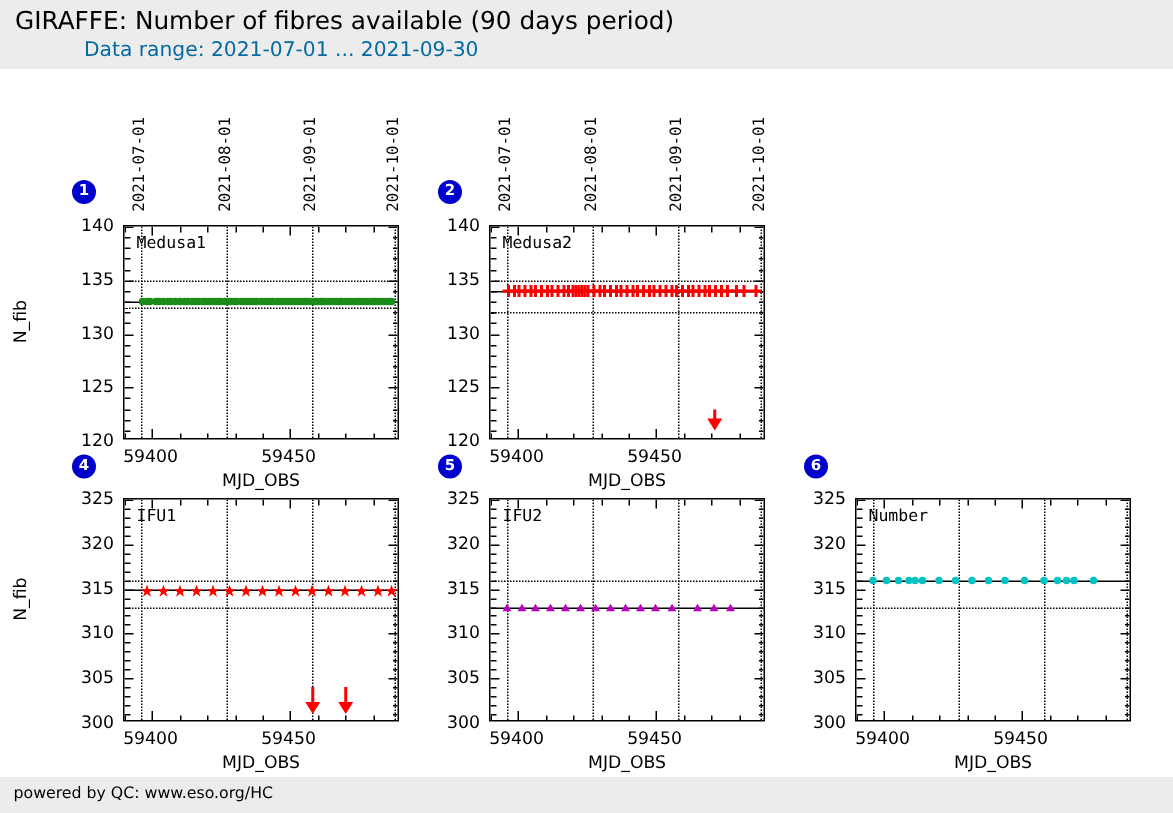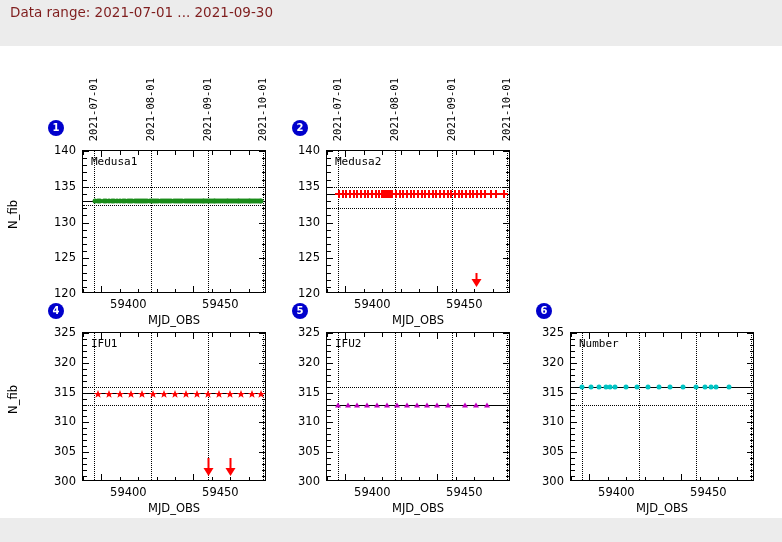--- a/index.html
+++ b/index.html
@@ -14,21 +14,21 @@
   #header{
     position:absolute;left:0;top:0;width:782px;height:46px;
     background:#ececec;
     box-sizing:border-box;
     padding:3px 0 0 10px;
   }
   #title{
     font-size:16.5px;color:#000;line-height:21px;white-space:nowrap;
   }
   #subtitle{
-    font-size:13.5px;color:#7f1d1d;line-height:19px;white-space:nowrap;
+    font-size:13.5px;color:#0369a1;line-height:19px;white-space:nowrap;margin-left:46px;
   }
   
   #footer{
     position:absolute;left:0;top:518px;width:782px;height:24px;
     background:#ececec;
   }
   #footer-left{
     position:absolute;left:9px;top:5px;font-size:10.5px;color:#000;white-space:nowrap;
   }
   #footer-right{
@@ -60,21 +60,20 @@
   .ytick{
     position:absolute;right:0;
     font-size:11.5px;color:#000;
     text-align:right;white-space:nowrap;
     transform:translateY(-50%);
   }
   .xtick{
     position:absolute;
     font-size:11.5px;color:#000;white-space:nowrap;
     transform:translateX(-50%);
-    margin-left:28px;
   }
   .datetick{
     position:absolute;
     font-family:"DejaVu Sans Mono", monospace;
     font-size:10.5px;color:#000;white-space:nowrap;
     writing-mode:vertical-rl;
     transform:rotate(180deg);
     transform-origin:center;
   }
   .axislabel-x{
@@ -101,20 +100,21 @@
   .mk-circle{border-radius:50%;}
   .mk-plus::before,.mk-plus::after{content:"";position:absolute;background:currentColor;}
   .mk-plus::before{left:50%;top:0;width:2px;height:100%;margin-left:-1px;}
   .mk-plus::after{top:50%;left:0;height:2px;width:100%;margin-top:-1px;}
   .arrow{position:absolute;transform:translateX(-50%);}
 </style>
 </head>
 <body>
 
 <div id="header">
+  <div id="title">GIRAFFE: Number of fibres available (90 days period)</div>
   <div id="subtitle">Data range: 2021-07-01 ... 2021-09-30</div>
 </div>
 
 <div id="panels">
     <div class="panel">
       <div class="badge" style="left: 48px; top: 120px; background: rgb(0, 0, 204);">1</div>
       <div class="plotbox" style="left: 82px; top: 150px; width: 184px; height: 143px;">
         <div class="vgrid" style="left: 11.04px;"></div>
         <div class="vgrid" style="left: 68.08px;"></div>
         <div class="vgrid" style="left: 125.12px;"></div>
@@ -772,13 +772,14 @@
       <div class="ytick" style="left: 528px; width: 36px; top: 391.6px;">315</div>
       <div class="ytick" style="left: 528px; width: 36px; top: 361.8px;">320</div>
       <div class="ytick" style="left: 528px; width: 36px; top: 332px;">325</div>
       <div class="xtick" style="left: 588.4px; top: 485px;">59400</div>
       <div class="xtick" style="left: 680.4px; top: 485px;">59450</div>
       <div class="axislabel-x" style="left: 662px; top: 501px;">MJD_OBS</div>
     </div>
   </div>
 
 <div id="footer">
+  <div id="footer-left">powered by QC: www.eso.org/HC</div>
 </div>
 
 </body></html>

